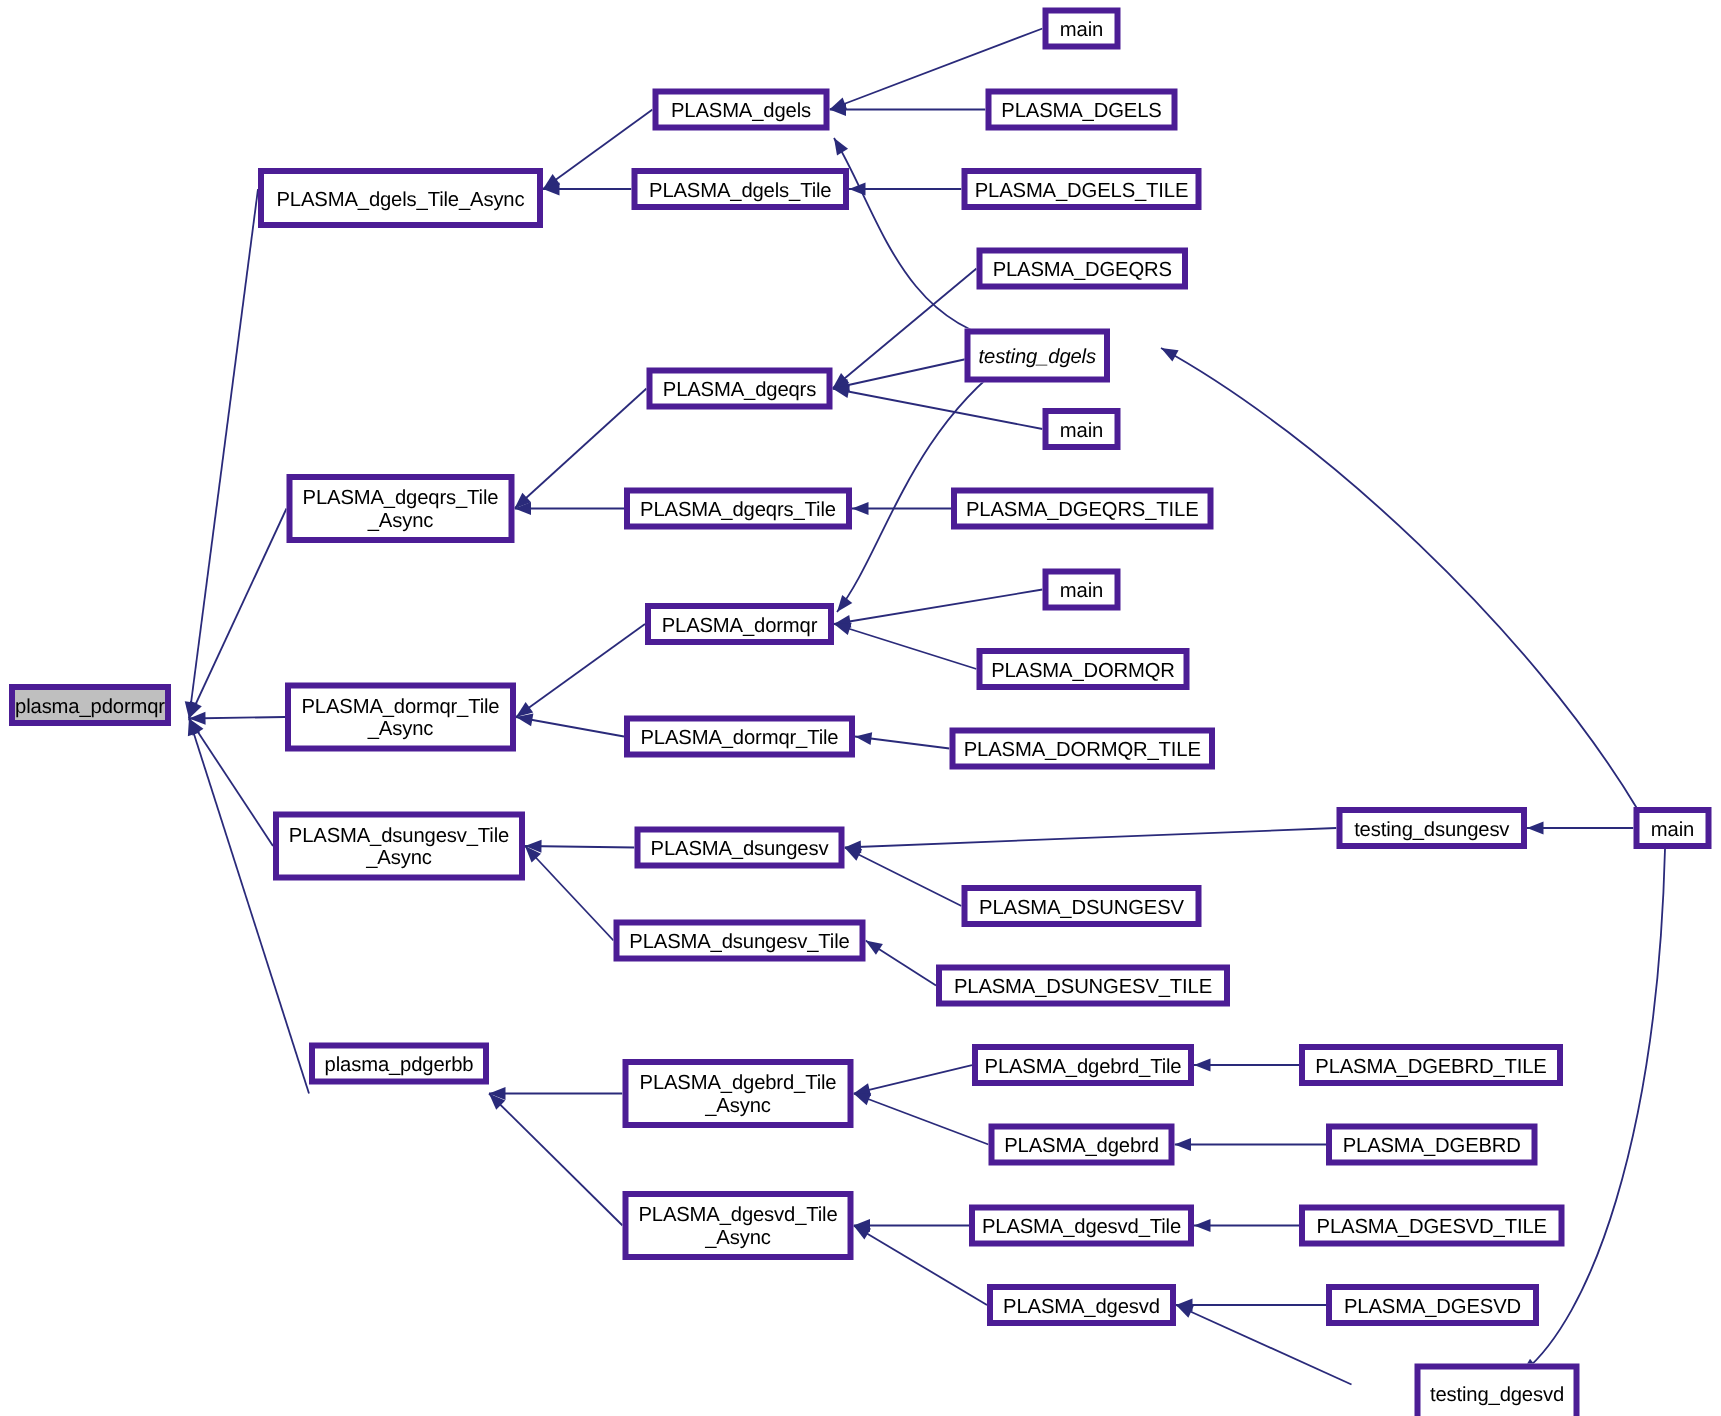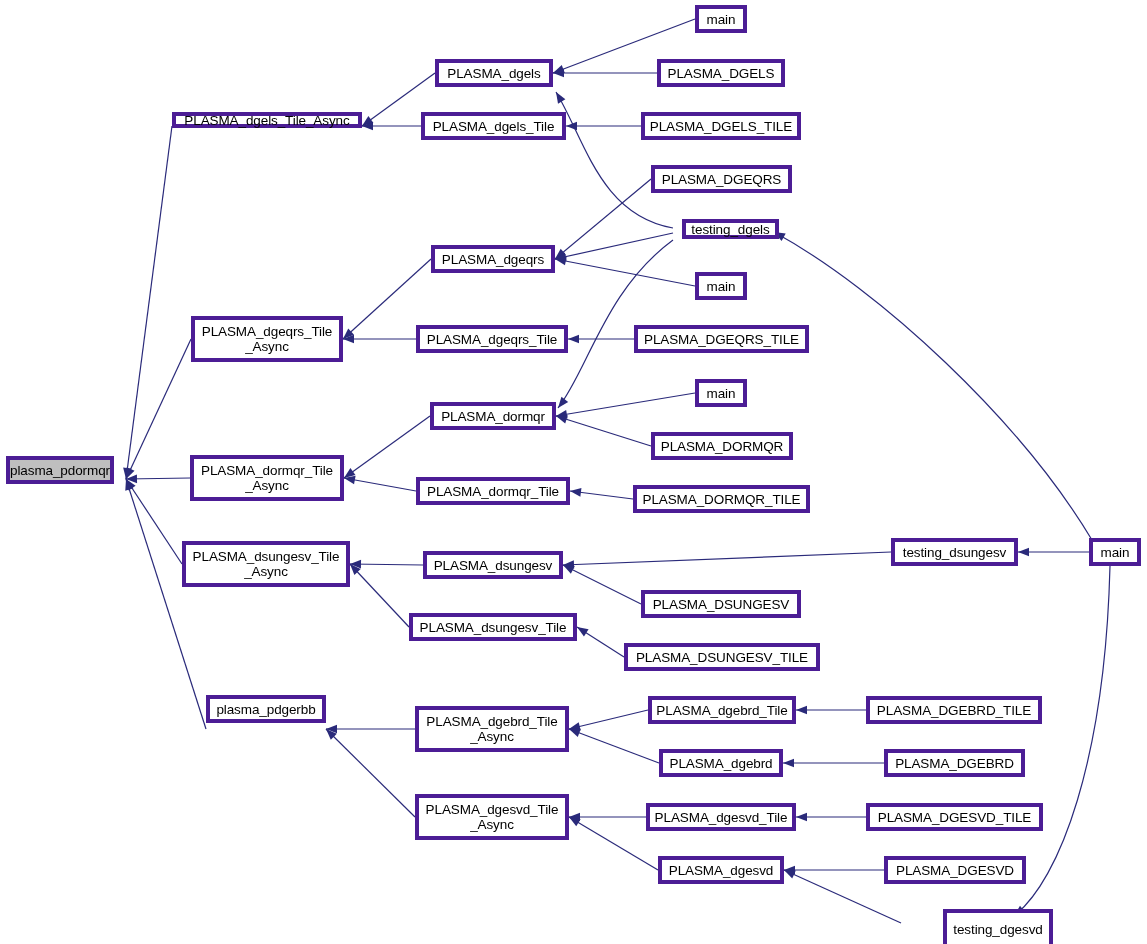--- a/index.html
+++ b/index.html
@@ -184,21 +184,21 @@
         <polygon class="ahead" points="774,232 785.7139337472779,233.50789792903353 781.5858355749292,241.0523532095327"></polygon>
       </g>
       <g>
         <path class="edge" d="M1110,566 C1105,760 1060,880 1014,916"></path>
         <polygon class="ahead" points="1014,916 1020.0124294859536,905.8343376174281 1025.3126805362133,912.6068806260934"></polygon>
       </g>
     </svg>
   <div id="node-layer">
       <div class="node hl" style="left: 6px; top: 456px; width: 108px; height: 28px;">plasma_pdormqr</div>
       <div class="node" style="left: 206px; top: 695px; width: 120px; height: 28px;">plasma_pdgerbb</div>
-      <div class="node" style="left: 172px; top: 112px; width: 190px; height: 16px;">PLASMA_dgels_Tile_Async</div>
+      <div class="node" style="left: 172px; top: 112px; width: 190px; height: 40px;">PLASMA_dgels_Tile_Async</div>
       <div class="node" style="left: 191px; top: 316px; width: 152px; height: 46px;">PLASMA_dgeqrs_Tile
 _Async</div>
       <div class="node" style="left: 190px; top: 455px; width: 154px; height: 46px;">PLASMA_dormqr_Tile
 _Async</div>
       <div class="node" style="left: 182px; top: 541px; width: 168px; height: 46px;">PLASMA_dsungesv_Tile
 _Async</div>
       <div class="node" style="left: 415px; top: 706px; width: 154px; height: 46px;">PLASMA_dgebrd_Tile
 _Async</div>
       <div class="node" style="left: 415px; top: 794px; width: 154px; height: 46px;">PLASMA_dgesvd_Tile
 _Async</div>
@@ -211,21 +211,21 @@
       <div class="node" style="left: 423px; top: 551px; width: 140px; height: 28px;">PLASMA_dsungesv</div>
       <div class="node" style="left: 409px; top: 613px; width: 168px; height: 28px;">PLASMA_dsungesv_Tile</div>
       <div class="node" style="left: 648px; top: 696px; width: 148px; height: 28px;">PLASMA_dgebrd_Tile</div>
       <div class="node" style="left: 659px; top: 749px; width: 124px; height: 28px;">PLASMA_dgebrd</div>
       <div class="node" style="left: 646px; top: 803px; width: 150px; height: 28px;">PLASMA_dgesvd_Tile</div>
       <div class="node" style="left: 658px; top: 856px; width: 126px; height: 28px;">PLASMA_dgesvd</div>
       <div class="node" style="left: 695px; top: 5px; width: 52px; height: 28px;">main</div>
       <div class="node" style="left: 657px; top: 59px; width: 128px; height: 28px;">PLASMA_DGELS</div>
       <div class="node" style="left: 641px; top: 112px; width: 160px; height: 28px;">PLASMA_DGELS_TILE</div>
       <div class="node" style="left: 651px; top: 165px; width: 141px; height: 28px;">PLASMA_DGEQRS</div>
-      <div class="node" style="left: 682px; top: 219px; width: 97px; height: 20px;">testing_dgels</div>
+      <div class="node" style="left: 643px; top: 219px; width: 97px; height: 36px; font-style: italic;">testing_dgels</div>
       <div class="node" style="left: 695px; top: 272px; width: 52px; height: 28px;">main</div>
       <div class="node" style="left: 634px; top: 325px; width: 175px; height: 28px;">PLASMA_DGEQRS_TILE</div>
       <div class="node" style="left: 695px; top: 379px; width: 52px; height: 28px;">main</div>
       <div class="node" style="left: 651px; top: 432px; width: 142px; height: 28px;">PLASMA_DORMQR</div>
       <div class="node" style="left: 633px; top: 485px; width: 177px; height: 28px;">PLASMA_DORMQR_TILE</div>
       <div class="node" style="left: 641px; top: 590px; width: 160px; height: 28px;">PLASMA_DSUNGESV</div>
       <div class="node" style="left: 624px; top: 643px; width: 196px; height: 28px;">PLASMA_DSUNGESV_TILE</div>
       <div class="node" style="left: 866px; top: 696px; width: 176px; height: 28px;">PLASMA_DGEBRD_TILE</div>
       <div class="node" style="left: 884px; top: 749px; width: 141px; height: 28px;">PLASMA_DGEBRD</div>
       <div class="node" style="left: 866px; top: 803px; width: 177px; height: 28px;">PLASMA_DGESVD_TILE</div>

